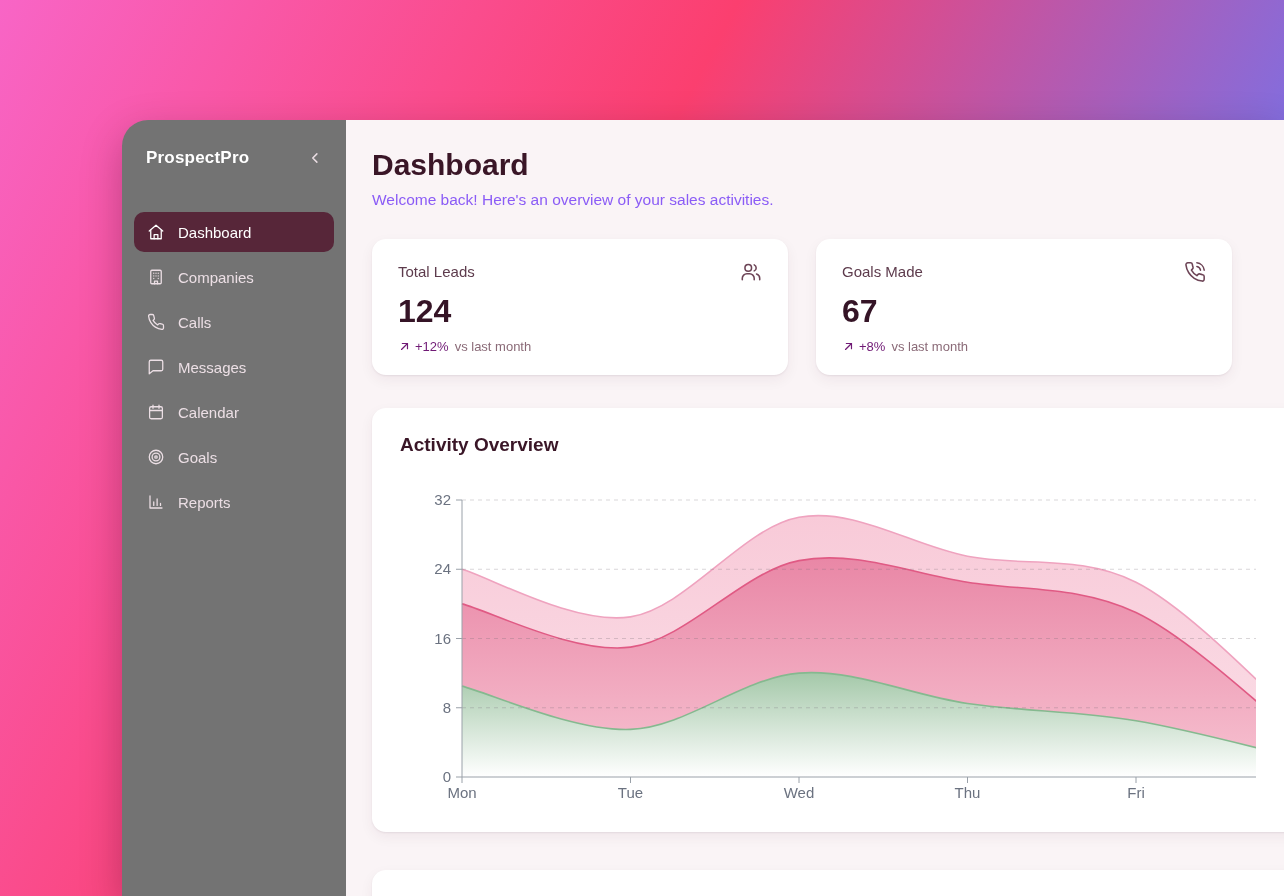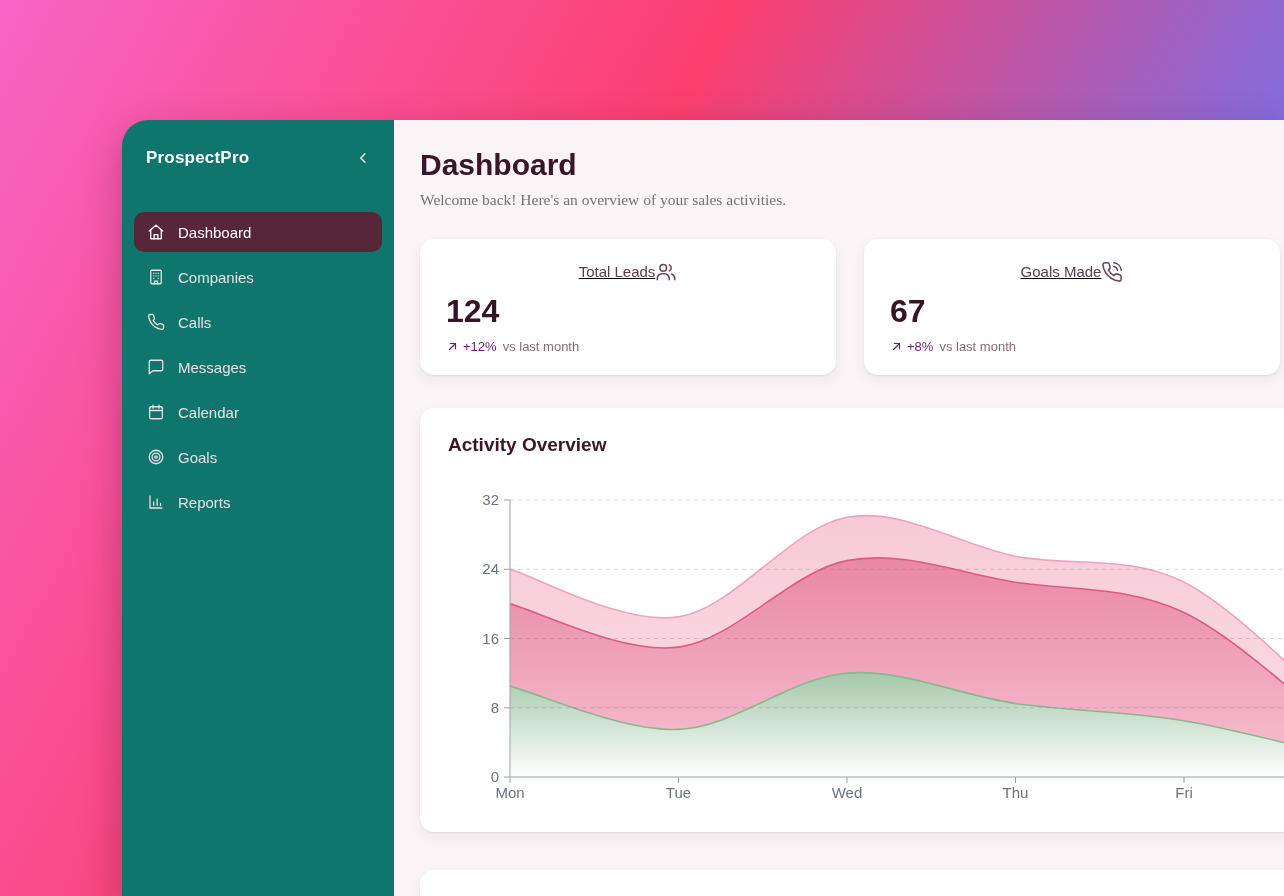--- a/index.html
+++ b/index.html
@@ -9,47 +9,47 @@
     font-family:"Liberation Sans", sans-serif;
     background:linear-gradient(118deg, #f865c6 0%, #fb3f6f 42%, #7174ee 82%);
   }
   .app {
     position:absolute; left:122px; top:120px; width:1162px; height:776px;
     display:flex; border-top-left-radius:26px; overflow:hidden;
     box-shadow:0 14px 40px rgba(40,5,30,.28);
   }
   
   .sidebar {
-    width:272px; flex:none; background:#0f766e; color:#ecdfe5;
+    width:224px; flex:none; background:#737373; color:#ecdfe5;
     padding:26px 12px; display:flex; flex-direction:column;
   }
   .side-head { display:flex; align-items:center; justify-content:space-between; padding:2px 10px 0 12px; }
   .brand { font-size:17px; font-weight:bold; color:#ffffff; letter-spacing:.2px; }
   .collapse-btn { background:none; border:none; padding:0; color:#e9dce2; cursor:pointer; display:flex; }
   .nav { margin-top:44px; display:flex; flex-direction:column; gap:5px; }
   .nav-item {
     display:flex; align-items:center; gap:13px; padding:11px 13px;
     border-radius:10px; font-size:15px; color:#ecdfe5; cursor:pointer;
   }
   .nav-item.active { background:#572639; color:#ffffff; }
   .nav-item svg { flex:none; }
   
   .main {
     flex:1; min-width:0; background:#faf4f6; padding:28px 0 0 26px;
     overflow:hidden; position:relative;
   }
   .page-title { margin:0; font-size:30px; line-height:34px; font-weight:bold; color:#3a1627; }
-  .page-subtitle { margin:9px 0 0; font-size:15.5px; color:#737373;font-family:Liberation Serif, serif; }
+  .page-subtitle { margin:9px 0 0; font-size:15.5px; color:#8b5cf6; }
   .cards { display:flex; gap:28px; margin-top:30px; }
   .stat-card {
     width:416px; height:136px; background:#ffffff; border-radius:14px;
     padding:24px 26px;
     box-shadow:0 1px 2px rgba(61,21,44,.07), 0 5px 14px rgba(61,21,44,.06);
   }
-  .stat-top { display:flex; justify-content:center; align-items:flex-start;text-decoration:underline; }
+  .stat-top { display:flex; justify-content:space-between; align-items:flex-start; }
   .stat-label { font-size:15px; color:#5d3b4c; }
   .stat-icon { color:#6d4456; margin-top:-2px; }
   .stat-value { font-size:32px; font-weight:bold; color:#351426; margin-top:8px; line-height:32px; }
   .stat-delta { margin-top:12px; font-size:13px; color:#8a6a77; display:flex; align-items:center; gap:6px; }
   .delta-up { color:#701a75; display:inline-flex; align-items:center; gap:4px; }
   .chart-card {
     margin-top:33px; width:1010px; height:424px; background:#ffffff; border-radius:14px;
     padding:26px 28px; position:relative;
     box-shadow:0 1px 2px rgba(61,21,44,.07), 0 5px 14px rgba(61,21,44,.06);
   }

